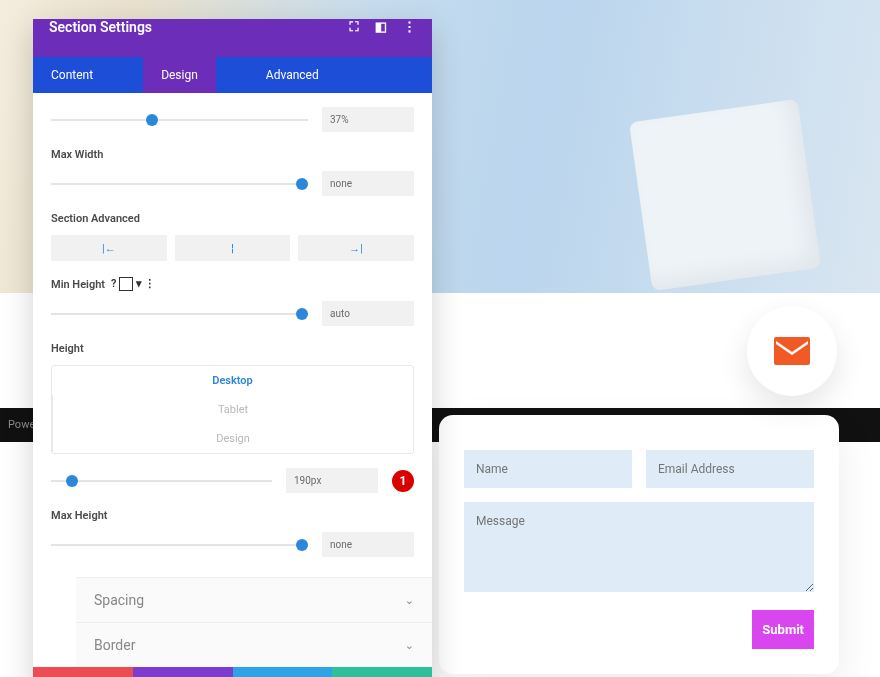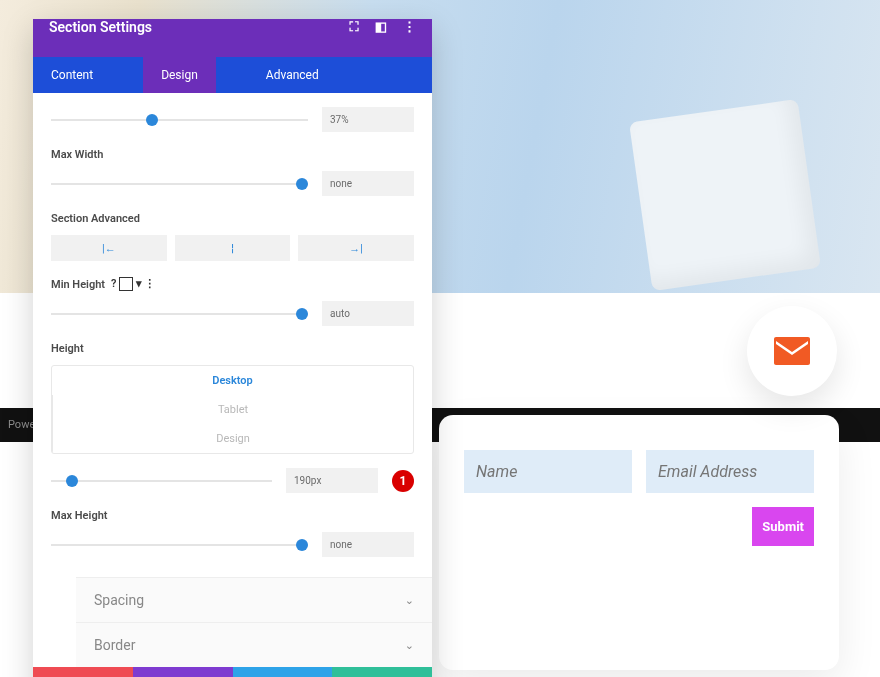--- a/index.html
+++ b/index.html
@@ -7,21 +7,21 @@
 
   .bg-photo { position: absolute; left: 0; top: 0; width: 880px; height: 293px; background: linear-gradient(100deg, #f4ecdd 0%, #e9e1cd 15%, #c7ddef 40%, #bad5ed 60%, #d9e6f1 100%); z-index: 0; }
   .bg-photo::after { content:""; position:absolute; right:70px; top:110px; width:170px; height:170px; background:#eef3f7; border-radius:8px; transform:rotate(-8deg); box-shadow: inset -10px -10px 20px rgba(0,0,0,.05); }
   .footer-bar { position: absolute; left:0; top:408px; width:880px; height:34px; background:#111; color:#8d8d8d; font-size:11px; padding:10px 8px; z-index:1; }
 
   .circle { position:absolute; left:747px; top:306px; width:90px; height:90px; background:#fff; border-radius:50%; box-shadow:0 12px 30px rgba(0,0,0,.10); display:flex; align-items:center; justify-content:center; z-index:3; }
   .circle svg { width:36px; height:28px; }
 
   .card { position:absolute; left:439px; top:415px; width:400px; min-height:255px; background:#fff; border-radius:14px; box-shadow:0 15px 40px rgba(0,0,0,.08); padding:35px 25px 25px 25px; z-index:2; }
   .form-row { display:flex; gap:14px; }
-  .field { background:#dfecf8; border:none; font-size:16px; color:#404040; padding:12px 12px; width:100%;font-style:italic; }
+  .field { background:#dfecf8; border:none; font-size:12px; color:#404040; padding:12px 12px; width:100%; }
   .name { flex:1; }
   .email { flex:1; }
   .msg { width:100%; height:90px; margin-top:14px; resize:both; }
   .submit { float:right; margin-top:14px; background:#d946ef; color:#fff; border:none; font-size:13px; font-weight:700; padding:12px 10px; cursor:pointer; }
   .msg-wrap { position:relative; }
 
   
   .panel { position:absolute; left:33px; top:19px; width:399px; background:#fff; box-shadow:0 10px 30px rgba(0,0,0,.18); z-index:5; }
   .p-header { background:#6c2eb9; color:#fff; height:38px; display:flex; align-items:flex-start; padding:0 16px; font-size:14px; font-weight:600; }
   .p-header .h-icons { margin-left:auto; display:flex; gap:16px; }
@@ -73,20 +73,23 @@
     <path fill="#f15a24" d="M2 0h32c1.1 0 2 .9 2 2v24c0 1.1-.9 2-2 2H2c-1.1 0-2-.9-2-2V2C0 .9.9 0 2 0z"></path>
     <path fill="#fff" d="M2 4l16 11L34 4v3L18 18 2 7z"></path>
   </svg>
 </div>
 
 <div class="card">
   <div class="form-row">
     <input class="field name" placeholder="Name" style="">
     <input class="field email" placeholder="Email Address" style="">
   </div>
+  <div class="msg-wrap">
+    <textarea class="field msg" placeholder="Message" style=""></textarea>
+  </div>
   <button class="submit">Submit</button>
 </div>
 
 <div class="panel">
   <div class="p-header">
     <span>Section Settings</span>
     <div class="h-icons">
       <span>⛶</span>
       <span>◧</span>
       <span>⋮</span>

